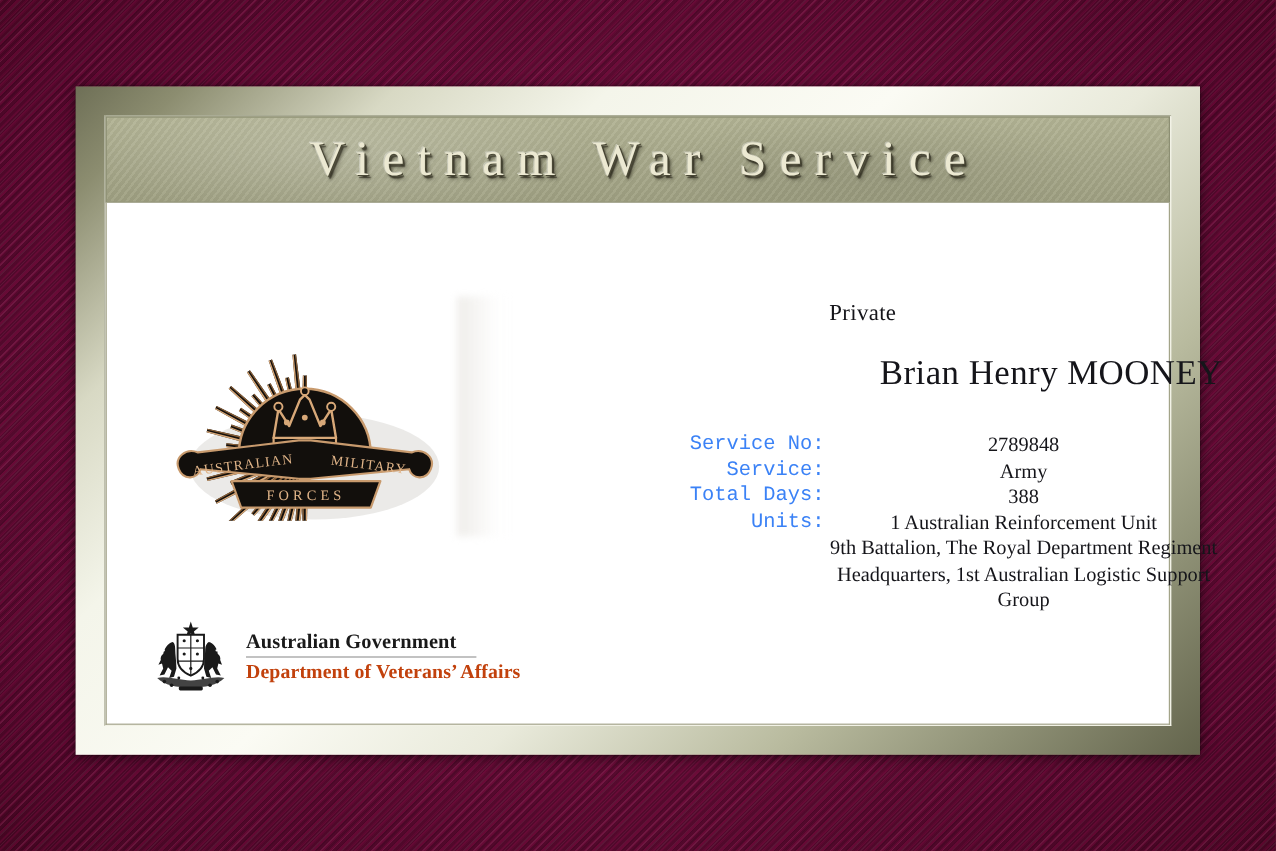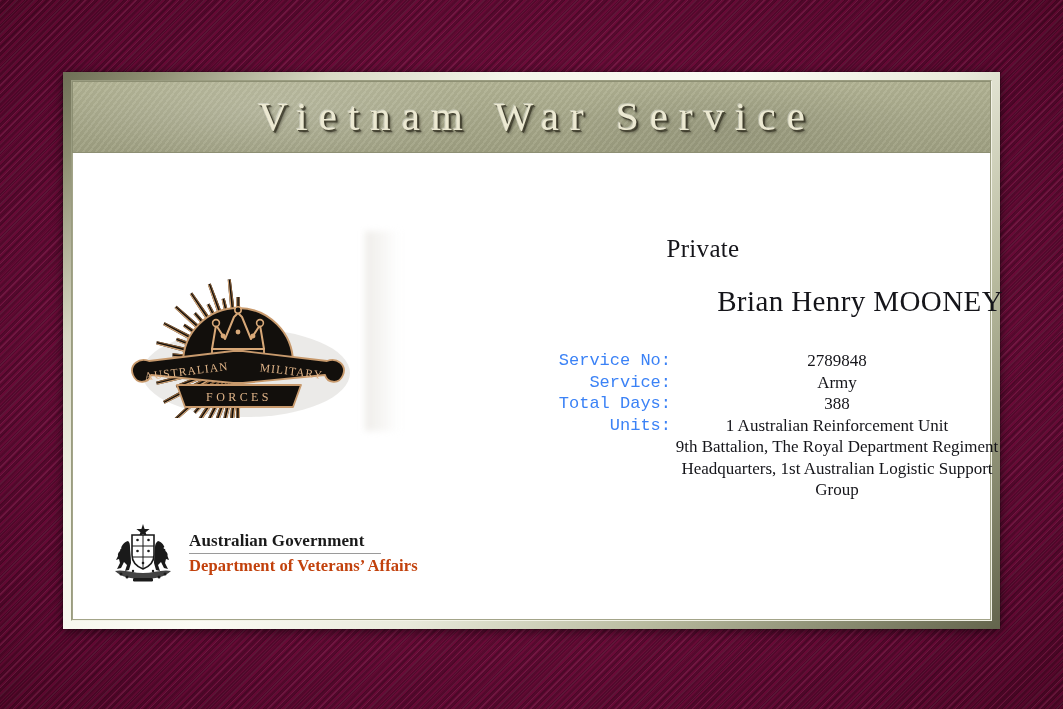--- a/index.html
+++ b/index.html
@@ -42,21 +42,21 @@
   }
 
   
   #frame {
     position: absolute;
     left: 63px;
     top: 72px;
     width: 937px;
     height: 557px;
     box-sizing: border-box;
-    padding: 8px;
+    padding: 24px;
     background:
       linear-gradient(135deg,
         #6e6f56 0%,
         #8c8d70 6%,
         #d8d9c4 18%,
         #f4f5ea 30%,
         #fbfbf4 46%,
         #e9eadb 60%,
         #b9bb9f 76%,
         #8e9075 88%,
@@ -152,21 +152,21 @@
   
   #details {
     position: absolute;
     left: 330px;
     top: 0;
     width: 600px;
     color: #15151a;
   }
   #rank {
     text-align: center;
-    font-size: 25px;
+    font-size: 19px;
     margin-top: 82px;
     letter-spacing: 0.3px;
   }
   #person-name {
     text-align: right;
     font-size: 29px;
     margin-top: 22px;
     letter-spacing: 0.4px;
   }
 
@@ -192,21 +192,21 @@
   td.fvalue {
     text-align: center;
     color: #15151a;
   }
   .unit-line { display: block; }
 
   
   #footer {
     position: absolute;
     left: 34px;
-    bottom: 32px;
+    bottom: 22px;
     display: flex;
     align-items: center;
   }
   #crest-svg { width: 72px; height: 66px; display: block; }
   #wordmark {
     margin-left: 10px;
     padding-bottom: 2px;
   }
   #gov-line {
     font-family: "Liberation Serif", serif;

